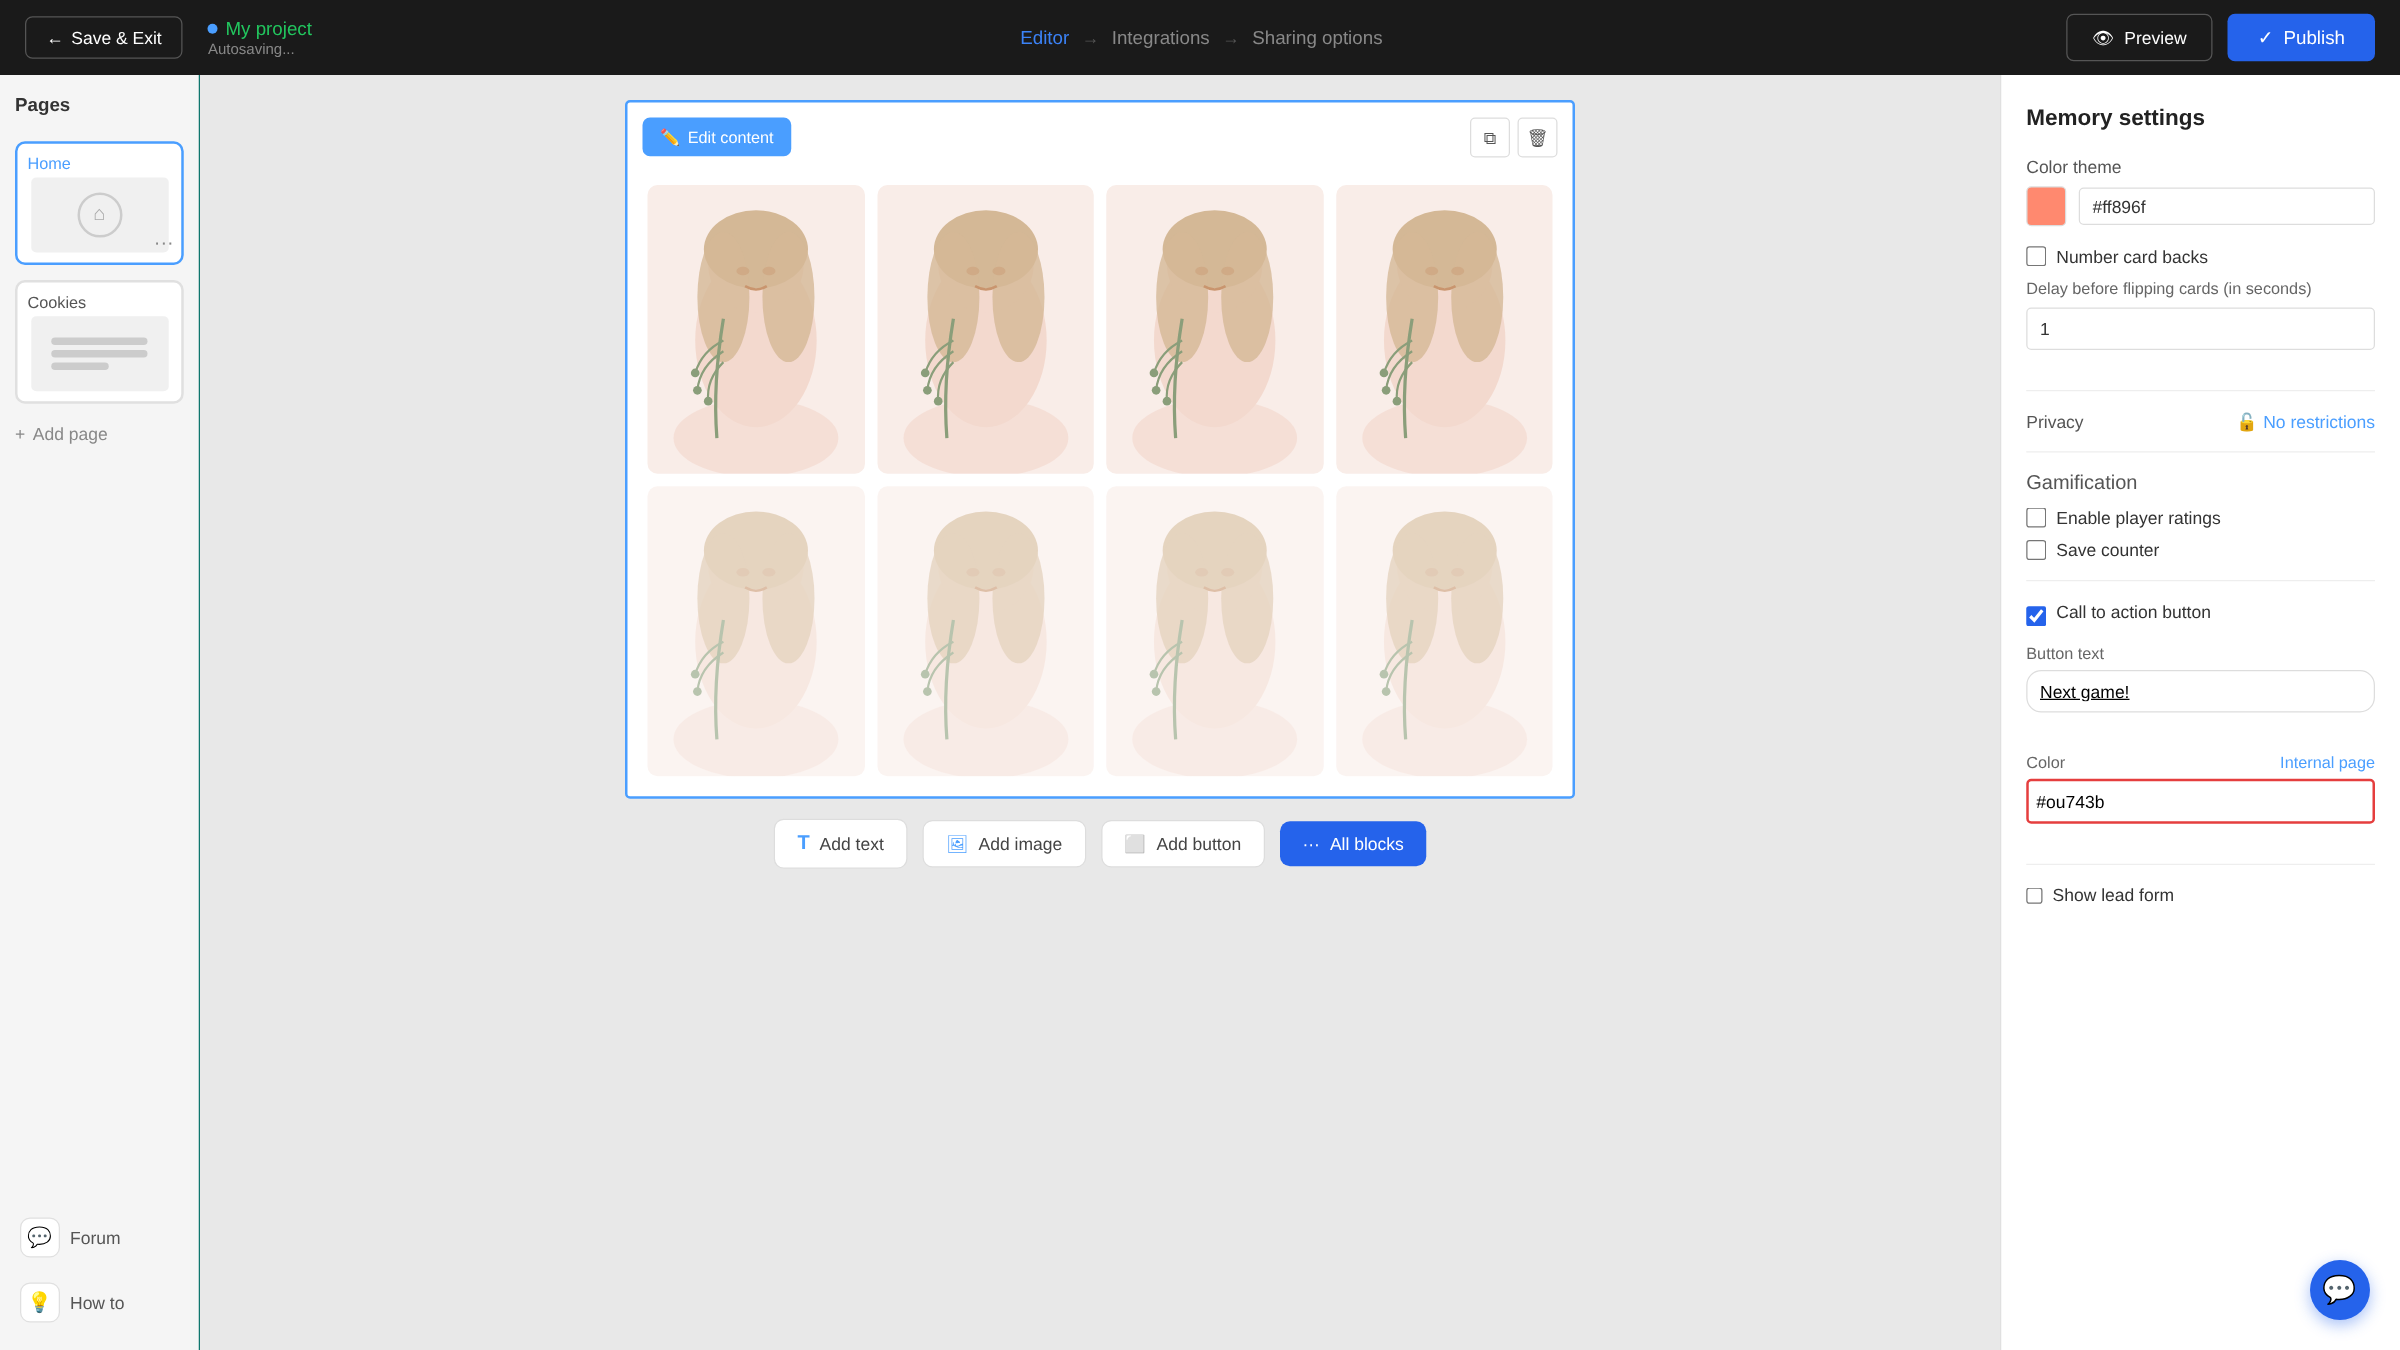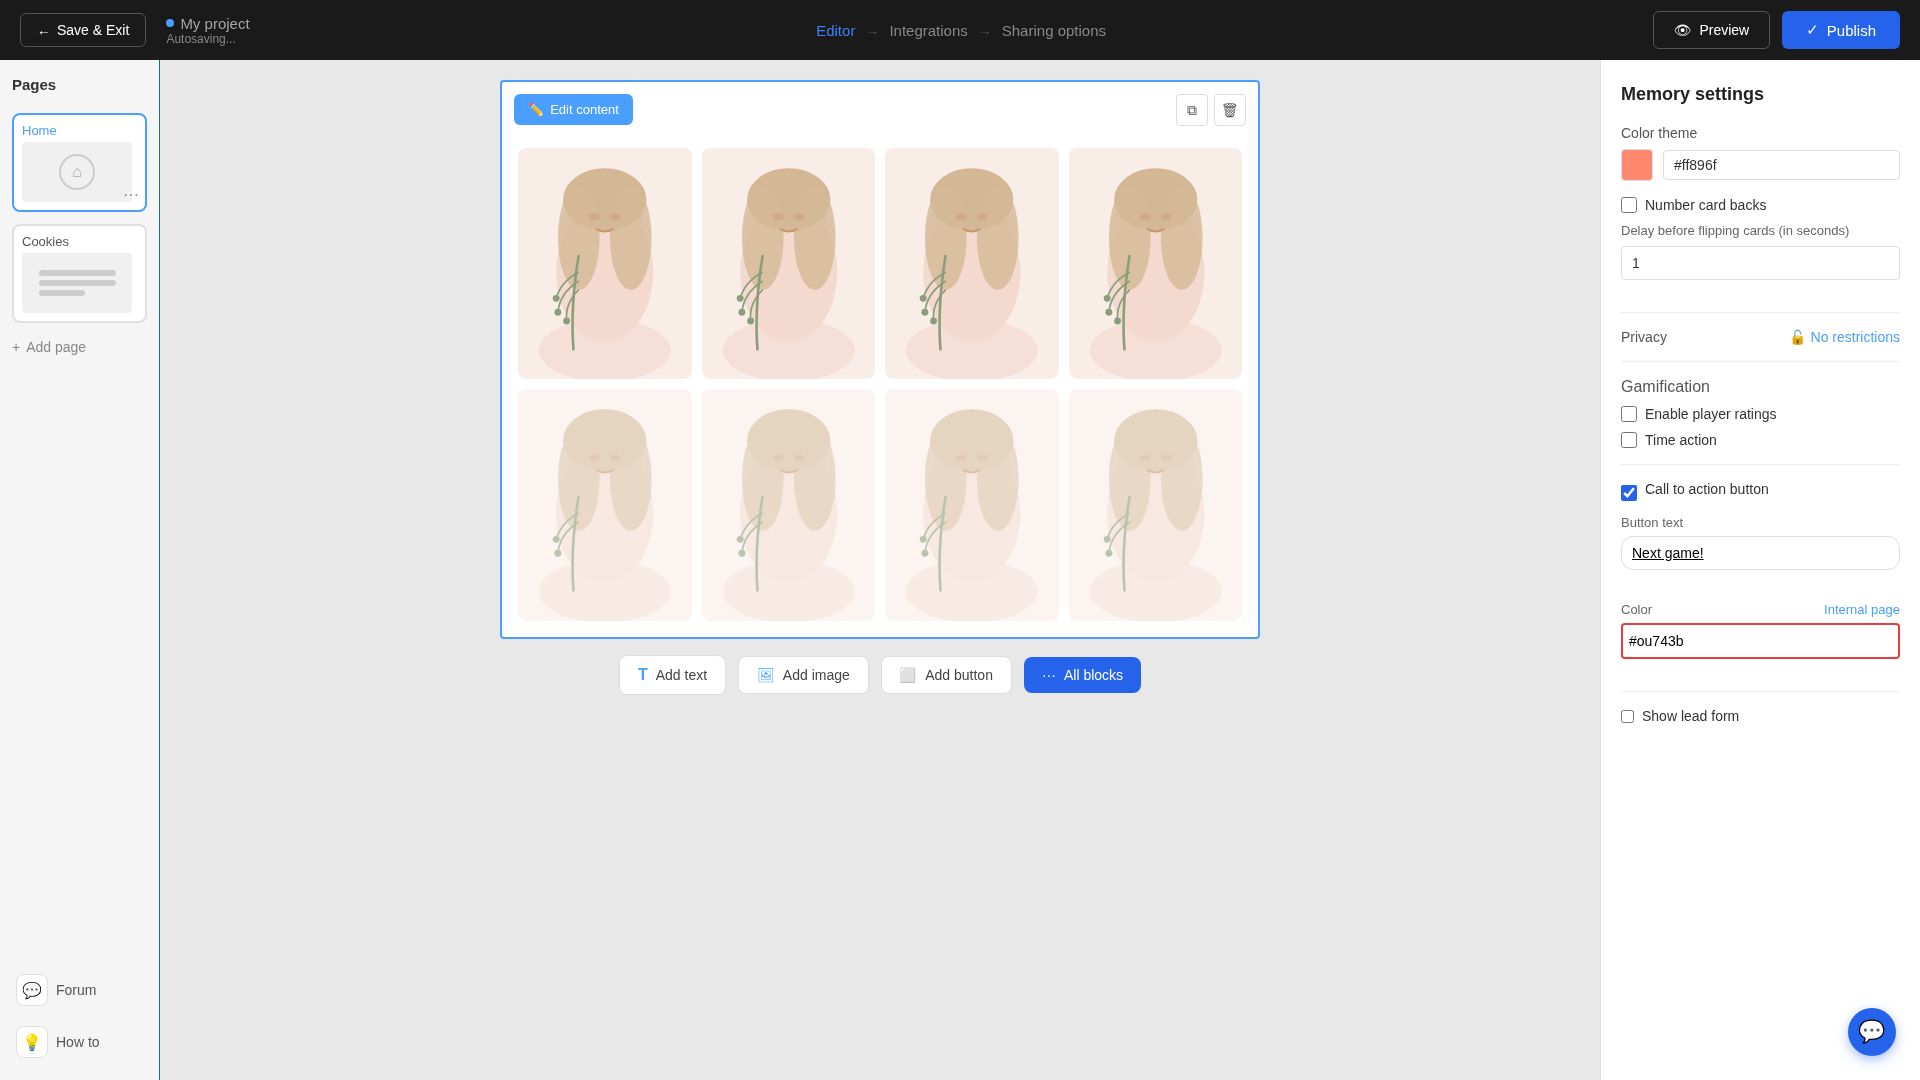--- a/index.html
+++ b/index.html
@@ -22,21 +22,21 @@
       color: #fff;
       padding: 8px 16px;
       border-radius: 6px;
       cursor: pointer;
       font-size: 14px;
       display: flex;
       align-items: center;
       gap: 6px;
     }
     .project-info { display: flex; flex-direction: column; margin-right: 20px; }
-    .project-name { color: #a3a3a3; font-size: 15px; font-weight: 500; display: flex; align-items: center; gap: 6px; }
+    .project-name { color: #22c55e; font-size: 15px; font-weight: 500; display: flex; align-items: center; gap: 6px; }
     .dot-indicator { width: 8px; height: 8px; border-radius: 50%; background: #4a9eff; }
     .autosave { color: #888; font-size: 12px; }
     .nav-links { display: flex; align-items: center; gap: 10px; flex: 1; justify-content: center; }
     .nav-link { color: #888; font-size: 15px; text-decoration: none; }
     .nav-link.active { color: #3b82f6; }
     .nav-arrow { color: #555; font-size: 14px; }
     .top-right { display: flex; align-items: center; gap: 12px; margin-left: auto; }
     .preview-btn {
       background: transparent;
       border: 1.5px solid #555;
@@ -88,21 +88,21 @@
       margin-bottom: 8px;
     }
     .page-card {
       background: #fff;
       border: 2px solid #4a9eff;
       border-radius: 8px;
       padding: 8px;
       cursor: pointer;
       display: flex;
       flex-direction: column;
-      align-items: flex-start;
+      align-items: center;
       gap: 4px;
       position: relative;
     }
     .page-card.inactive {
       border-color: #e0e0e0;
     }
     .page-card-name {
       font-size: 13px;
       color: #4a9eff;
       font-weight: 500;
@@ -756,21 +756,21 @@
 
     <hr class="panel-divider">
 
     <div class="gamification-title">Gamification</div>
     <div class="checkbox-row">
       <input type="checkbox" id="epr" style="">
       <label class="checkbox-label" for="epr">Enable player ratings</label>
     </div>
     <div class="checkbox-row">
       <input type="checkbox" id="tc" style="">
-      <label class="checkbox-label" for="tc">Time action</label>
+      <label class="checkbox-label" for="tc">Save counter</label>
     </div>
 
     <hr class="panel-divider">
 
     <div class="checkbox-row">
       <input type="checkbox" id="cta" class="cta-checked" checked="" style="">
       <label class="cta-title" for="cta">Call to action button</label>
     </div>
 
     <div class="btn-text-label">Button text</div>

